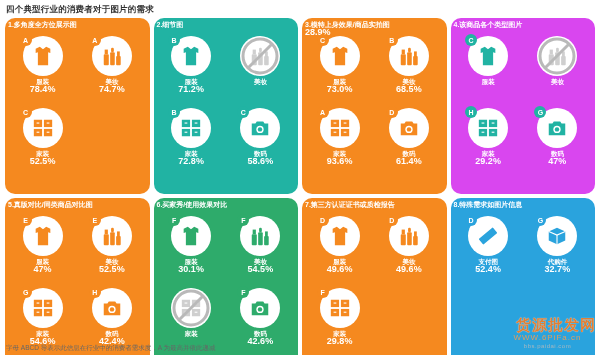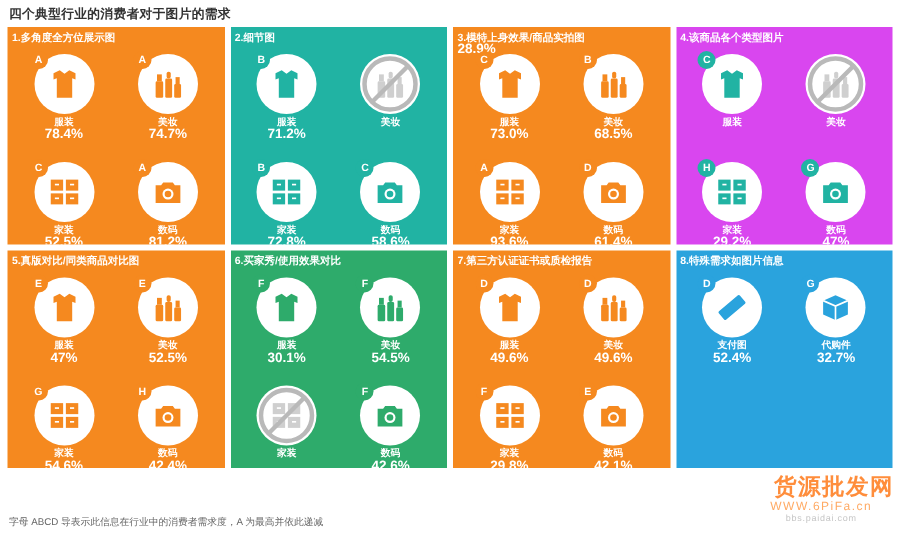--- a/index.html
+++ b/index.html
@@ -18,22 +18,22 @@
   .grid{
     position:absolute;left:5px;top:18px;
     width:590px;
     display:grid;
     grid-template-columns:repeat(4,1fr);
     grid-template-rows:1fr 1fr;
     gap:4px;
   }
   .panel{
     position:relative;
-    border-radius:0;
-    height:145px;
+    border-radius:10px;
+    height:176px;
     box-sizing:border-box;
     padding:13px 4px 4px 4px;
     overflow:hidden;
   }
   .panel-title{
     position:absolute;left:3px;top:2px;
     font-size:7px;font-weight:bold;color:#fff;
     white-space:nowrap;
   }
   .cells{
@@ -154,34 +154,20 @@
               <rect x="16" y="6" width="3" height="1.2" fill="#fff"></rect>
               <rect x="5" y="16" width="3" height="1.2" fill="#fff"></rect>
               <rect x="16" y="16" width="3" height="1.2" fill="#fff"></rect>
             </svg>
 
         <div class="badge" style="background:#f5891f">C</div>
       </div>
       <div class="cat">家装</div>
       <div class="pct">52.5%</div>
     </div>
-        <div class="cell">
-
-      <div class="circle">
-        <svg class="ic" width="22" height="22" viewBox="0 0 24 24">
-              <path d="M3 7h4l1.5-2h7L17 7h4v13H3z" fill="#f5891f"></path>
-              <circle cx="12" cy="13.5" r="4" fill="#fff"></circle>
-              <circle cx="12" cy="13.5" r="2.4" fill="#f5891f"></circle>
-            </svg>
-
-        <div class="badge" style="background:#f5891f">A</div>
-      </div>
-      <div class="cat">数码</div>
-      <div class="pct">81.2%</div>
-    </div>
       </div>
     </div>
     <div class="panel" style="background: rgb(33, 179, 163);">
       <div class="panel-title">2.细节图</div>
       <div class="cells">
         <div class="cell">
 
       <div class="circle">
         <svg class="ic" width="22" height="22" viewBox="0 0 24 24">
               <path d="M8.5 2 4 4.2v4.6l2.4-.9V22h11.2V7.9l2.4.9V4.2L15.5 2l-3.5 2.6z" fill="#21b3a3"></path>
@@ -565,34 +551,20 @@
               <rect x="16" y="6" width="3" height="1.2" fill="#fff"></rect>
               <rect x="5" y="16" width="3" height="1.2" fill="#fff"></rect>
               <rect x="16" y="16" width="3" height="1.2" fill="#fff"></rect>
             </svg>
 
         <div class="badge" style="background:#f5891f">F</div>
       </div>
       <div class="cat">家装</div>
       <div class="pct">29.8%</div>
     </div>
-        <div class="cell">
-
-      <div class="circle">
-        <svg class="ic" width="22" height="22" viewBox="0 0 24 24">
-              <path d="M3 7h4l1.5-2h7L17 7h4v13H3z" fill="#f5891f"></path>
-              <circle cx="12" cy="13.5" r="4" fill="#fff"></circle>
-              <circle cx="12" cy="13.5" r="2.4" fill="#f5891f"></circle>
-            </svg>
-
-        <div class="badge" style="background:#f5891f">E</div>
-      </div>
-      <div class="cat">数码</div>
-      <div class="pct">42.1%</div>
-    </div>
       </div>
     </div>
     <div class="panel" style="background: rgb(42, 163, 221);">
       <div class="panel-title">8.特殊需求如图片信息</div>
       <div class="cells">
         <div class="cell">
 
       <div class="circle">
         <svg class="ic" width="22" height="22" viewBox="0 0 24 24">
               <rect x="2" y="8" width="20" height="8" rx="1" fill="#2aa3dd" transform="rotate(-40 12 12)"></rect>

